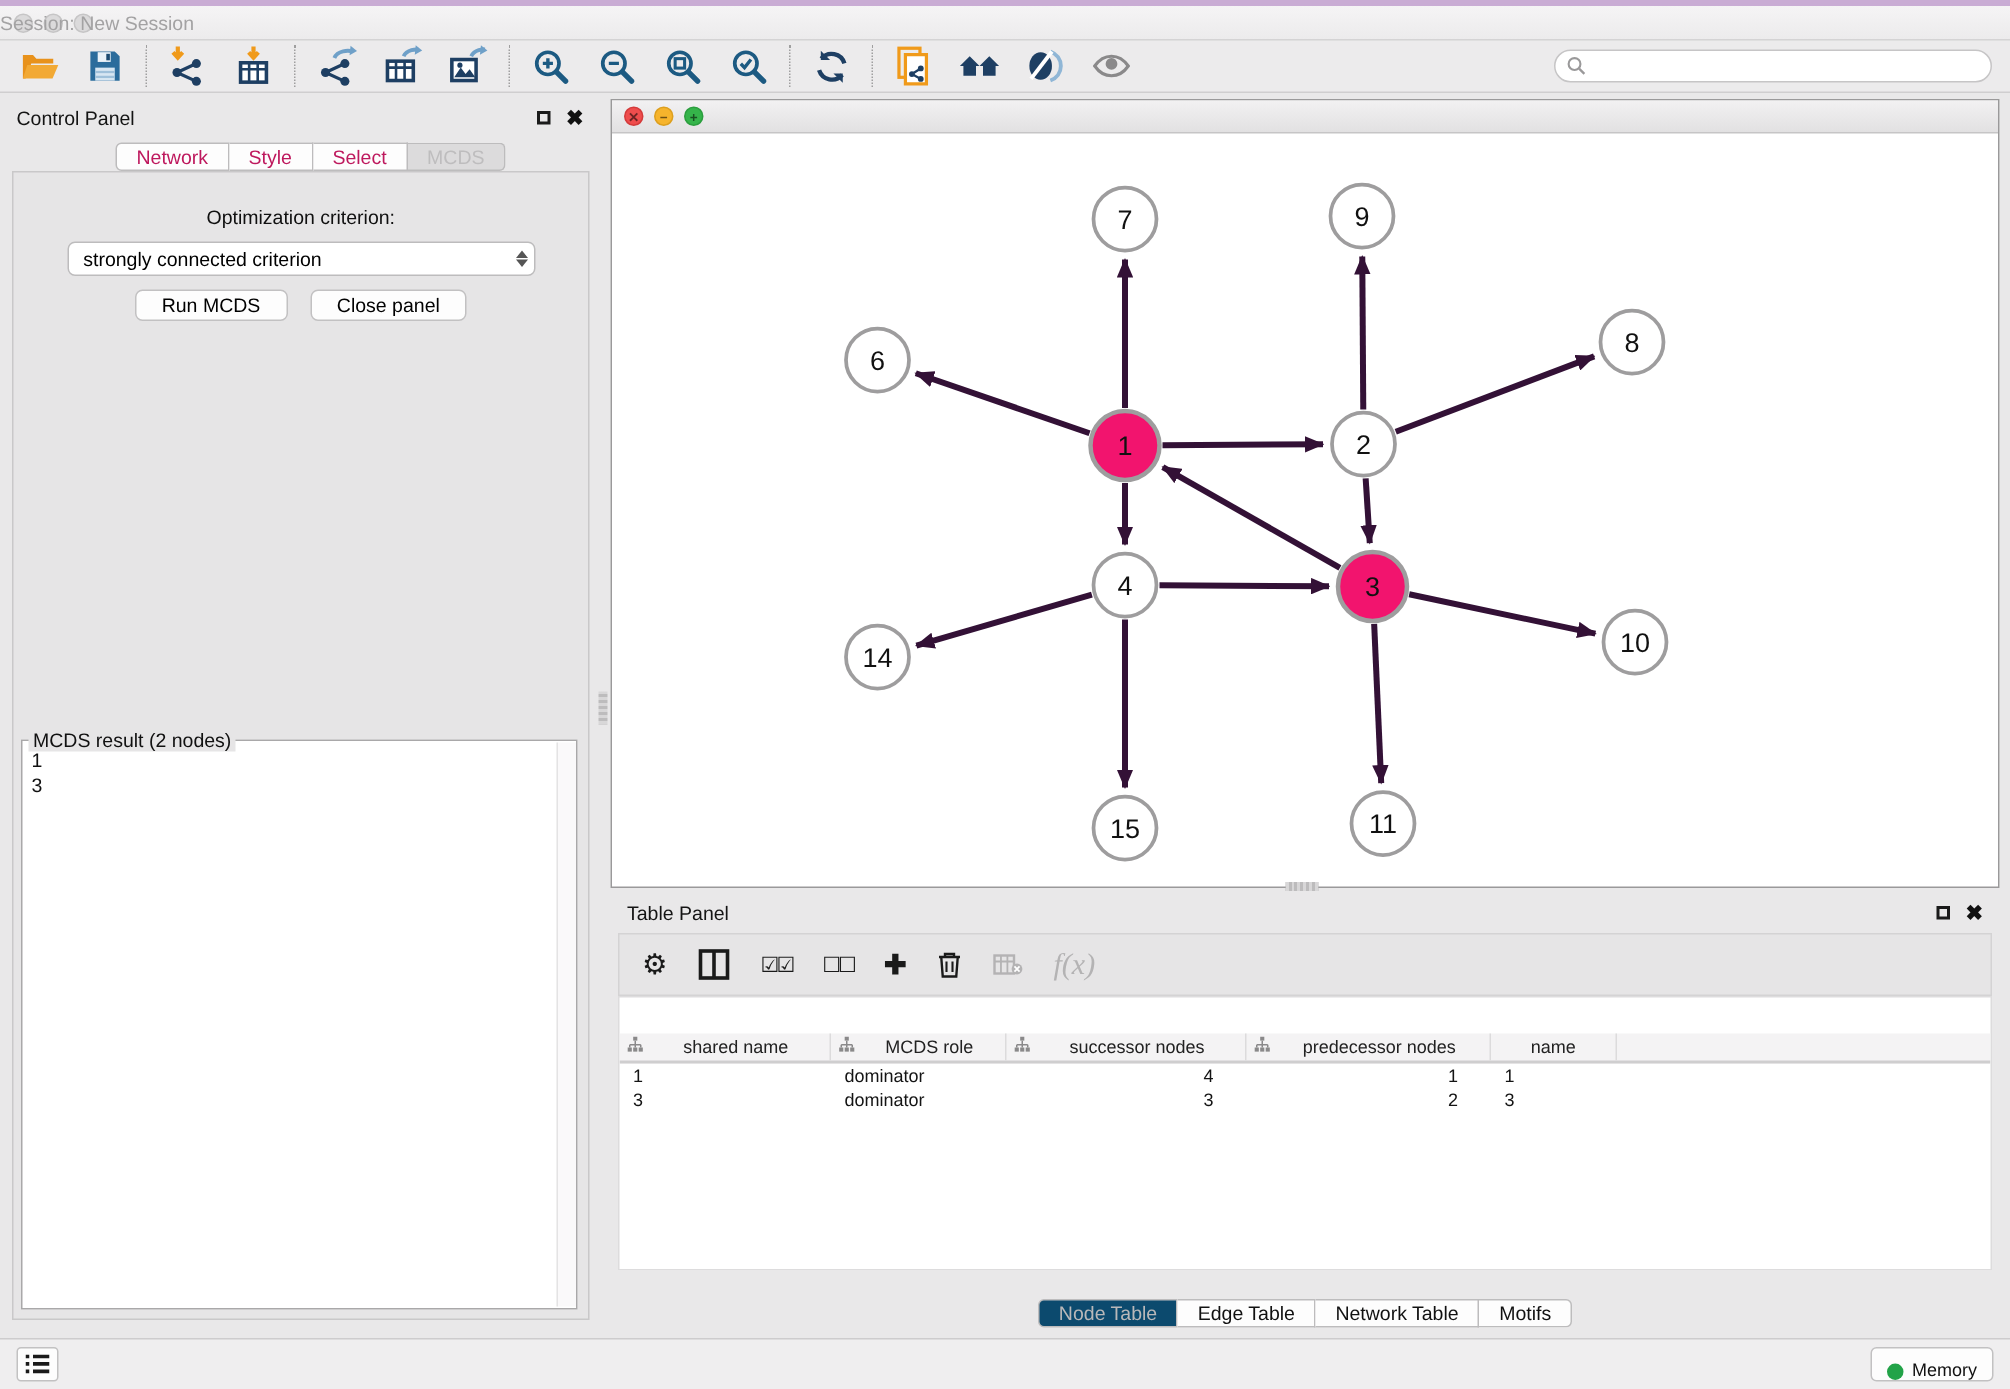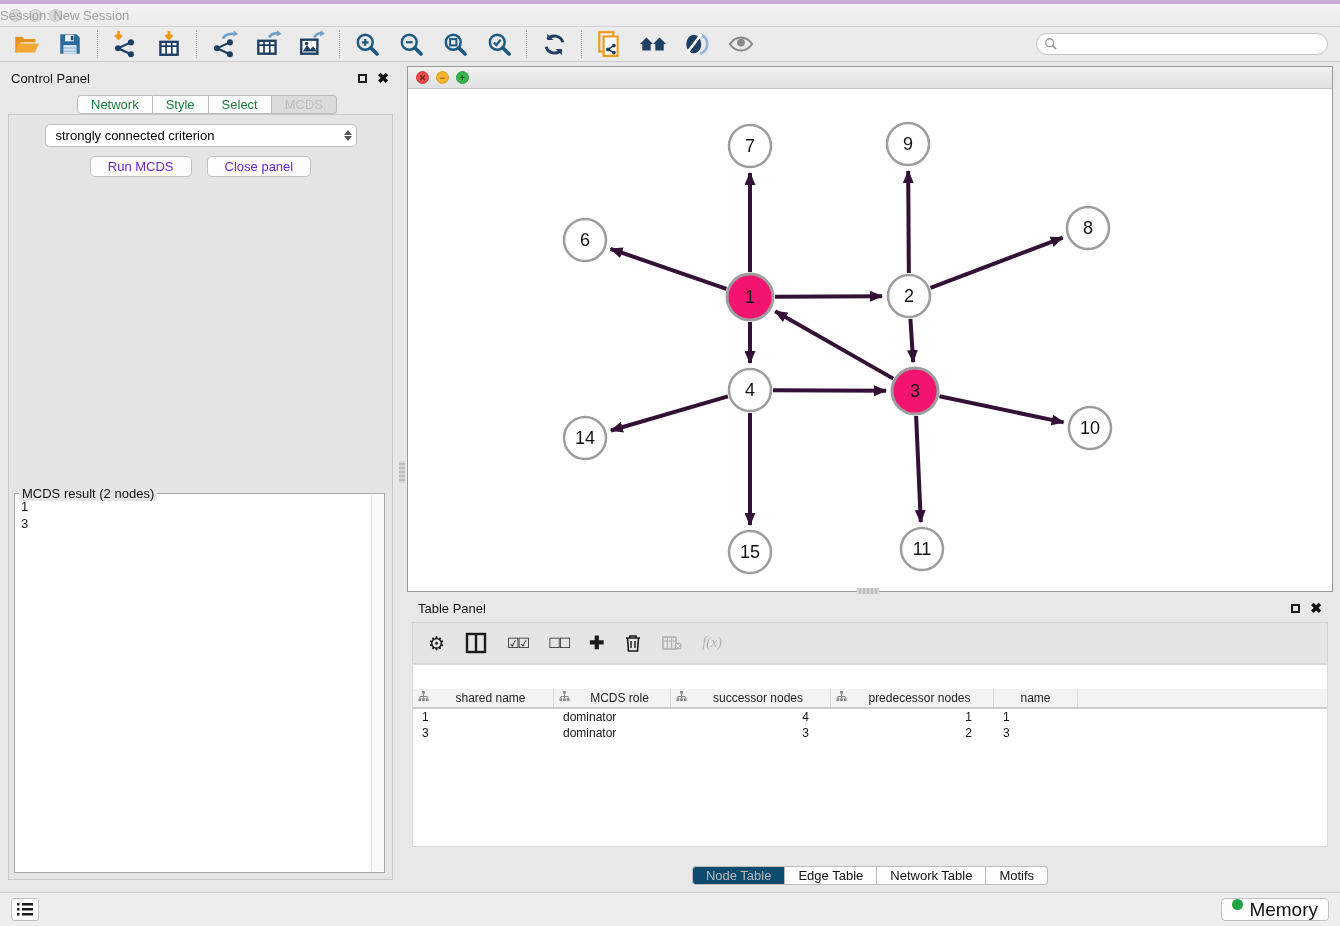--- a/index.html
+++ b/index.html
@@ -27,36 +27,36 @@
 
   
   .control-panel { position:absolute; left:0; top:66px; width:400px; height:818px; }
   .panel-head { height:24px; display:flex; align-items:center; padding:0 11px; font-size:13px; color:#141414; }
   .win-btns { margin-left:auto; display:flex; gap:10px; align-items:center; }
   .float-btn { width:9px; height:9px; border:2px solid #1A1A1A; cursor:pointer; }
   .close-btn { font-size:14px; font-weight:bold; color:#111; line-height:10px; cursor:pointer; }
 
   .ctabs { position:absolute; left:77px; top:29px; display:flex; z-index:3; }
   .ctab { height:19px; padding:0 13px; background:#FDFDFD; border:1px solid #BDBCBD; border-left:none;
-          font-size:13px; display:flex; align-items:center; color:#15803d; cursor:pointer; }
+          font-size:13px; display:flex; align-items:center; color:#be185d; cursor:pointer; }
   .ctab:first-child { border-left:1px solid #BDBCBD; border-radius:4px 0 0 4px; }
   .ctab:last-child { border-radius:0 4px 4px 0; }
   .ctab.active { background:#DCDBDC; color:#BEBDBE; }
 
   .mcds-panel { position:absolute; left:8px; top:48px; right:7px; height:766px;
                 background:#E6E5E6; border:1px solid #C9C8C9; }
   .opt-label { margin-top:22px; text-align:center; font-size:13px; color:#101010; }
   .selectbox { margin:9px auto 0; width:312px; height:23px; background:#fff; border:1px solid #BDBCBD;
                border-radius:5px; display:flex; align-items:center; padding:0 4px 0 10px; font-size:13px; cursor:pointer; }
   .spinner { margin-left:auto; display:flex; flex-direction:column; gap:1px; align-items:center; }
   .spin-up { width:0; height:0; border-left:4px solid transparent; border-right:4px solid transparent; border-bottom:5px solid #555; }
   .spin-dn { width:0; height:0; border-left:4px solid transparent; border-right:4px solid transparent; border-top:5px solid #555; }
   .btn-row { display:flex; justify-content:center; gap:15px; margin-top:9px; }
   .btn { background:#FDFDFD; border:1px solid #C2C1C2; border-radius:5px; height:21px; padding:0 17px;
-         font-size:13px; display:flex; align-items:center; color:#6d28d9; cursor:pointer; }
+         font-size:13px; display:flex; align-items:center; color:#000000; cursor:pointer; }
 
   .result-fieldset { position:absolute; left:5px; right:7px; top:378px; bottom:6px;
                      border:1px solid #A9A8A9; background:#fff; }
   .result-legend { position:absolute; top:-8px; left:4px; background:#E6E5E6; padding:0 3px;
                    font-size:13px; color:#111; }
   .result-text { position:absolute; left:0; top:2px; right:14px; bottom:0; padding:2px 6px;
                  font-size:13px; line-height:17px; color:#111; overflow:hidden; }
   .result-scroll { position:absolute; right:0; top:1px; bottom:1px; width:13px; background:#FAF9FA;
                    border-left:1px solid #E4E3E4; }
 
@@ -76,21 +76,21 @@
 
   
   .table-panel { position:absolute; left:407px; top:596px; width:926px; height:290px; }
   .tp-toolbar { position:absolute; left:5px; right:5px; top:26px; height:42px; background:#E6E5E6;
                 border:1px solid #D4D3D4; display:flex; align-items:center; gap:20px; padding:0 15px; }
   .tp-icon { display:flex; align-items:center; justify-content:center; cursor:pointer; color:#1A1A1A; }
   .tp-icon.disabled { cursor:default; }
   .glyph-gear { font-size:19px; }
   .glyph-checks { font-size:14px; letter-spacing:-2px; }
   .glyph-plus { font-size:18px; font-weight:bold; }
-  .fx { font-family:"Liberation Serif",serif; font-style:italic; font-size:14px; color:#B4B3B4; }
+  .fx { font-family:"Liberation Serif",serif; font-style:italic; font-size:20px; color:#B4B3B4; }
 
   .tp-table { position:absolute; left:5px; right:5px; top:68px; height:183px; background:#fff;
               border:1px solid #DDDCDD; overflow:hidden; }
   .thead { display:flex; height:20px; background:#F4F3F4; border-bottom:2px solid #CFCECF;margin-top:24px; }
   .th { display:flex; align-items:center; border-right:1px solid #DCDBDC; font-size:12px; color:#222;
         padding:0 5px; gap:4px; cursor:pointer; }
   .th .th-label { flex:1; text-align:center; }
   .trow { display:flex; height:16px; align-items:center; }
   .td { font-size:12px; color:#141414; overflow:hidden; white-space:nowrap; }
   .td.left { text-align:left; padding-left:9px; }
@@ -102,21 +102,21 @@
   .btab:first-child { border-left:1px solid #BDBCBD; border-radius:4px 0 0 4px; }
   .btab:last-child { border-radius:0 4px 4px 0; }
   .btab.active { background:#0c4a6e; color:#B9B8B9; }
 
   
   .footer { position:absolute; left:0; top:892px; width:1340px; height:34px; background:#EFEEEF;
             border-top:1px solid #CDCCCD; display:flex; align-items:center; padding:0 11px; }
   .list-btn { width:28px; height:23px; background:#FDFDFD; border:1px solid #C2C1C2; border-radius:3px;
               display:flex; align-items:center; justify-content:center; cursor:pointer; }
   .memory-btn { margin-left:auto; height:23px; background:#FDFDFD; border:1px solid #C2C1C2; border-radius:4px;
-                display:flex; align-items:flex-start; gap:6px; padding:0 10px; font-size:19px; color:#111; cursor:pointer; }
+                display:flex; align-items:flex-end; gap:6px; padding:0 10px; font-size:12px; color:#111; cursor:pointer; }
   .mem-dot { width:11px; height:11px; border-radius:50%; background:#22A348; }
 
   .grip-v { position:absolute; left:399px; top:461px; width:6px; height:22px;
             background:repeating-linear-gradient(#D8D7D8 0 2px,#BDBCBD 2px 4px); }
   .grip-h { position:absolute; left:857px; top:588px; width:22px; height:6px;
             background:repeating-linear-gradient(90deg,#D8D7D8 0 2px,#BDBCBD 2px 4px); }
 </style>
 </head>
 <body>
 
@@ -290,20 +290,21 @@
       </span>
     </div>
     <div class="ctabs" id="control-tabs">
         <div class="ctab">Network</div>
         <div class="ctab">Style</div>
         <div class="ctab">Select</div>
         <div class="ctab active">MCDS</div>
       </div>
 
     <div class="mcds-panel">
+      <div class="opt-label">Optimization criterion:</div>
       <div class="selectbox">
         <span>strongly connected criterion</span>
         <span class="spinner">
             <span class="spin-up"></span>
             <span class="spin-dn"></span>
           </span>
       </div>
       <div class="btn-row">
         <div class="btn">Run MCDS</div>
         <div class="btn">Close panel</div>

